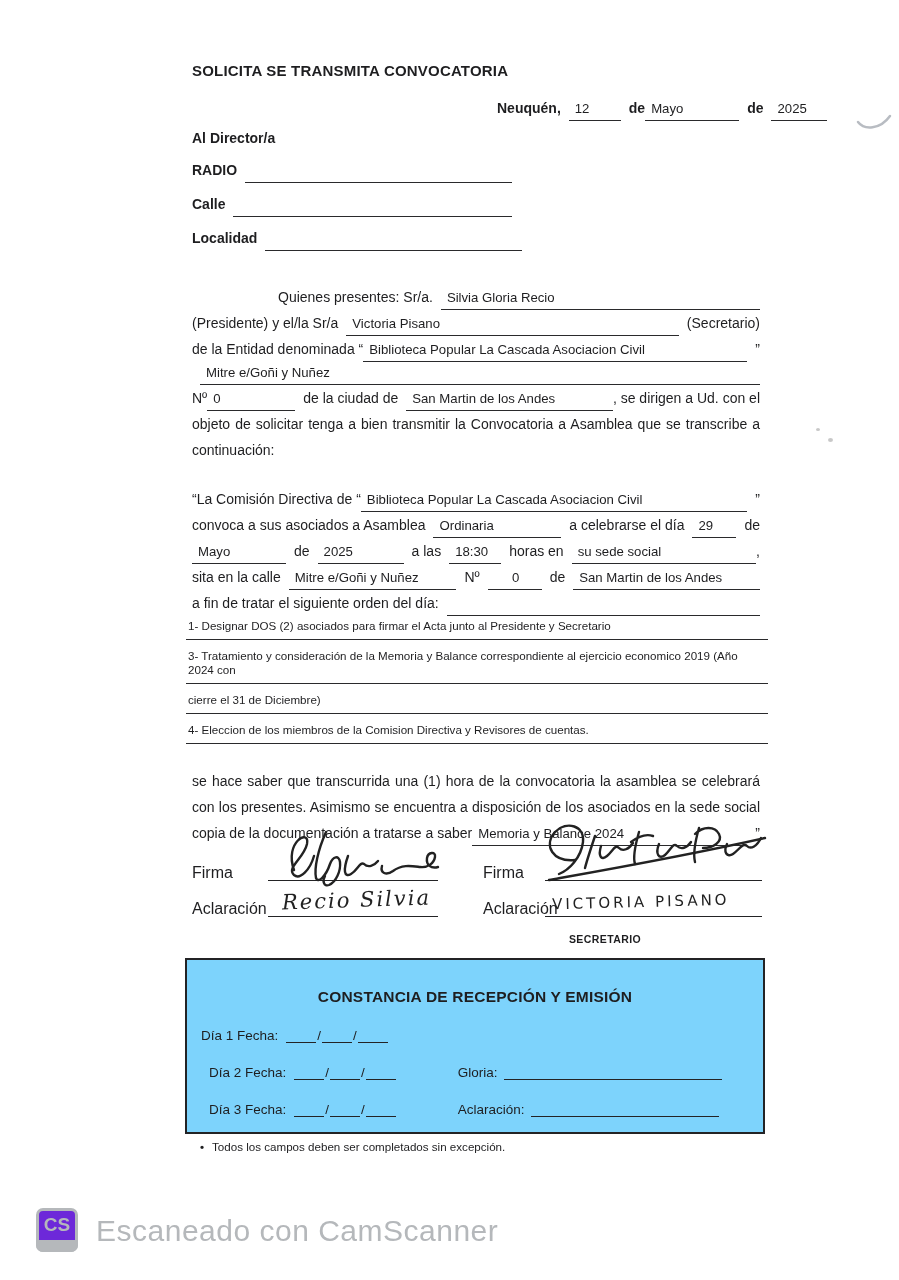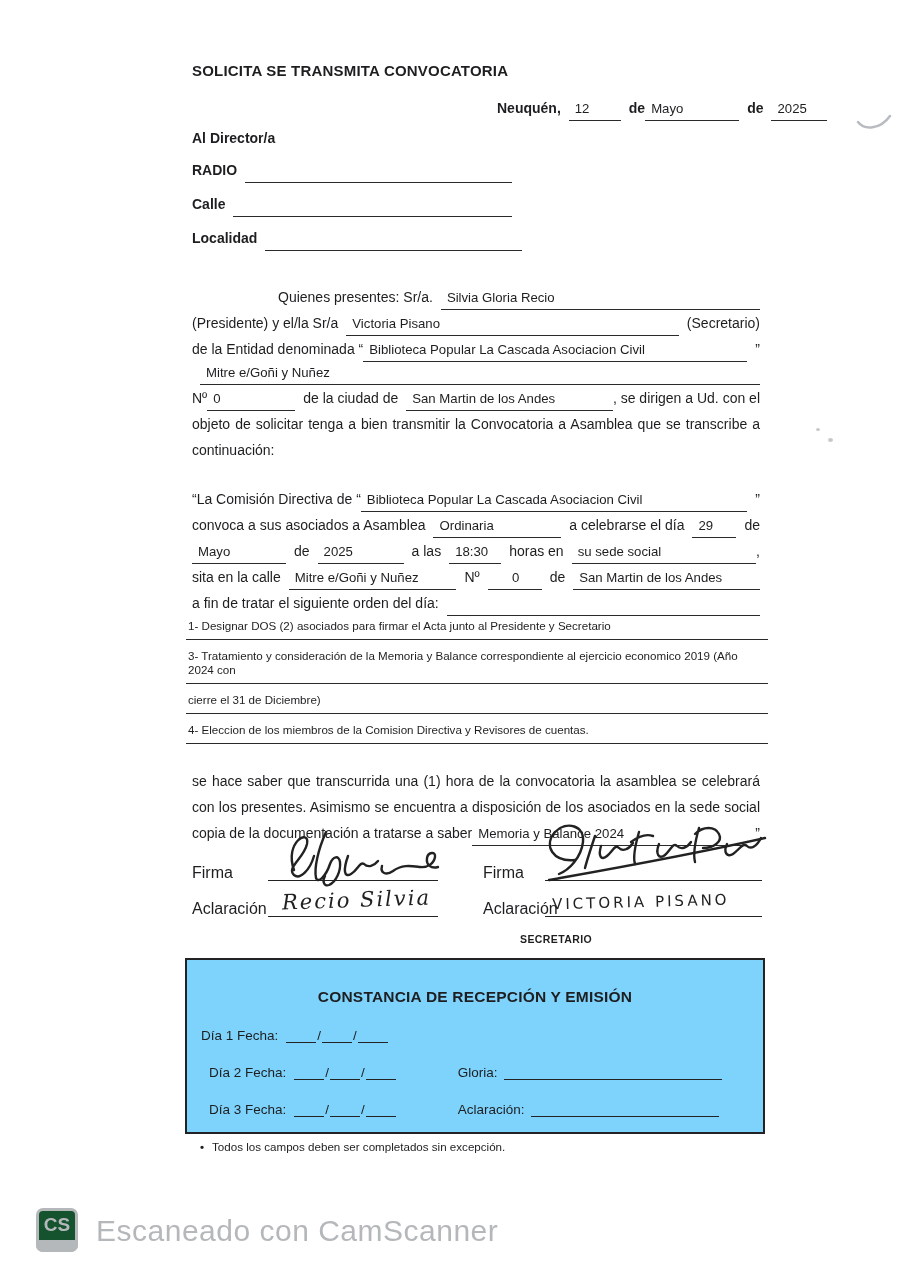--- a/index.html
+++ b/index.html
@@ -45,21 +45,21 @@
   .slot{display:inline-block;width:30px;border-bottom:1.6px solid #232325;height:14px;}
   .slash{padding:0 1px;font-size:13.5px;}
   .c-fill{display:inline-block;border-bottom:1.6px solid #232325;height:14px;}
   .note{font-size:11.6px;display:flex;gap:8px;align-items:baseline;}
   .footer-text{
     font-size:30px;color:#b5b8bb;letter-spacing:.5px;
     font-family:"Liberation Sans",sans-serif;
   }
   .cs-logo{
     width:42px;height:44px;border:3px solid #b5b8bb;border-radius:7px;
-    box-sizing:border-box;position:relative;background:#14532d;
+    box-sizing:border-box;position:relative;background:#6d28d9;
   }
   .cs-letters{
     font-size:19px;font-weight:bold;color:#b5b8bb;text-align:center;
     line-height:28px;letter-spacing:0;
   }
   .cs-bar{
     position:absolute;left:-3px;bottom:-3px;width:42px;height:12px;
     background:#b5b8bb;border-radius:0 0 7px 7px;
   }
   svg.sig{position:absolute;overflow:visible;}
@@ -240,21 +240,21 @@
 
   <div class="abs sig-label" style="left:192px;top:900px;">Aclaración</div>
   <div class="abs sig-line" style="left:268px;top:916px;width:170px;"></div>
   <div class="abs hand-cursive" style="left:282px;top:888px;">Recio Silvia</div>
 
   <div class="abs sig-label" style="left:483px;top:900px;">Aclaración</div>
   <div class="abs sig-line" style="left:545px;top:916px;width:217px;"></div>
   <div class="abs hand-caps" style="left:552px;top:893px;">VICTORIA PISANO</div>
 
   <div class="abs role" style="left:268px;top:933px;width:170px;text-align:center;margin-top:28px;">PRESIDENTE</div>
-  <div class="abs role" style="left:520px;top:933px;width:170px;">SECRETARIO</div>
+  <div class="abs role" style="left:520px;top:933px;width:170px;text-align:center;">SECRETARIO</div>
 
   <div class="abs box" style="left:185px;top:958px;">
     <div class="box-title" style="margin-top:28px;">CONSTANCIA DE RECEPCIÓN Y EMISIÓN</div>
 
     <div class="c-row" style="margin:22px 0 0 14px;">
       <span>Día 1 Fecha:</span>
       <span style="width:8px;"></span>
       <span class="slot"></span>
       <span class="slash">/</span>
       <span class="slot"></span>

